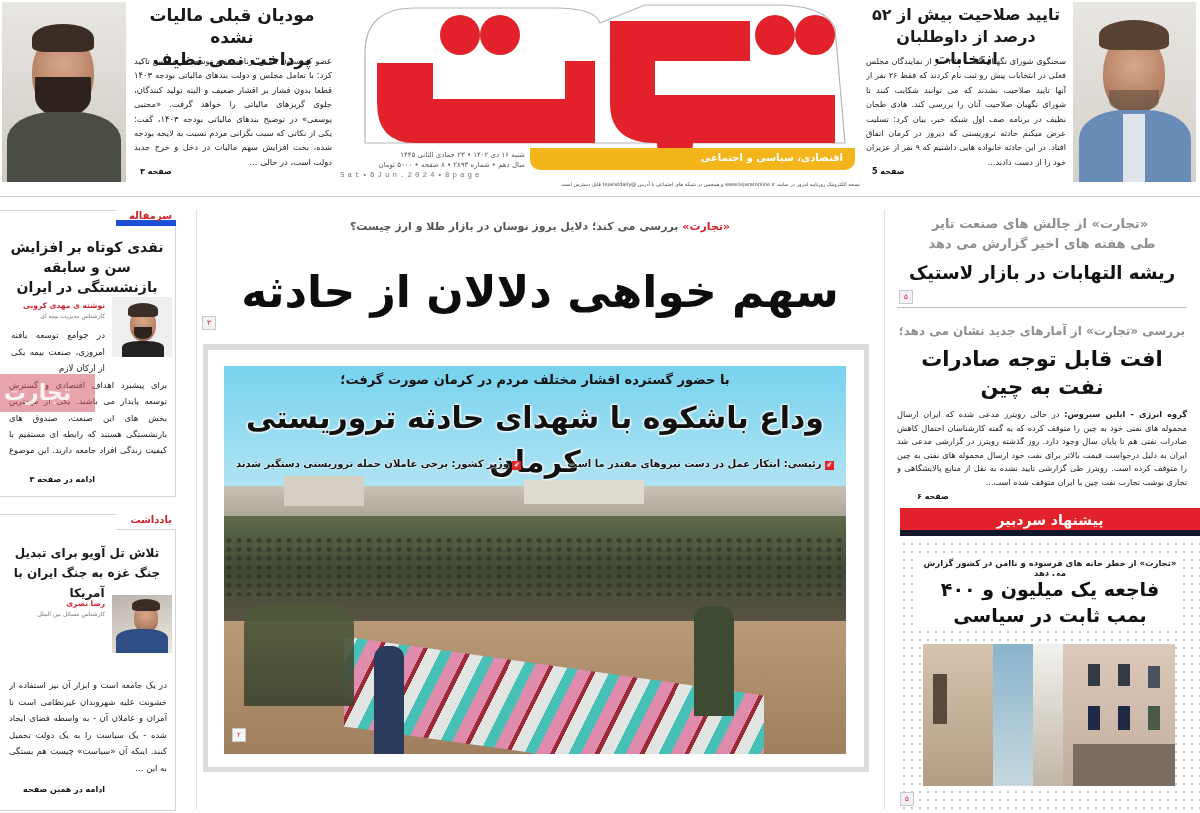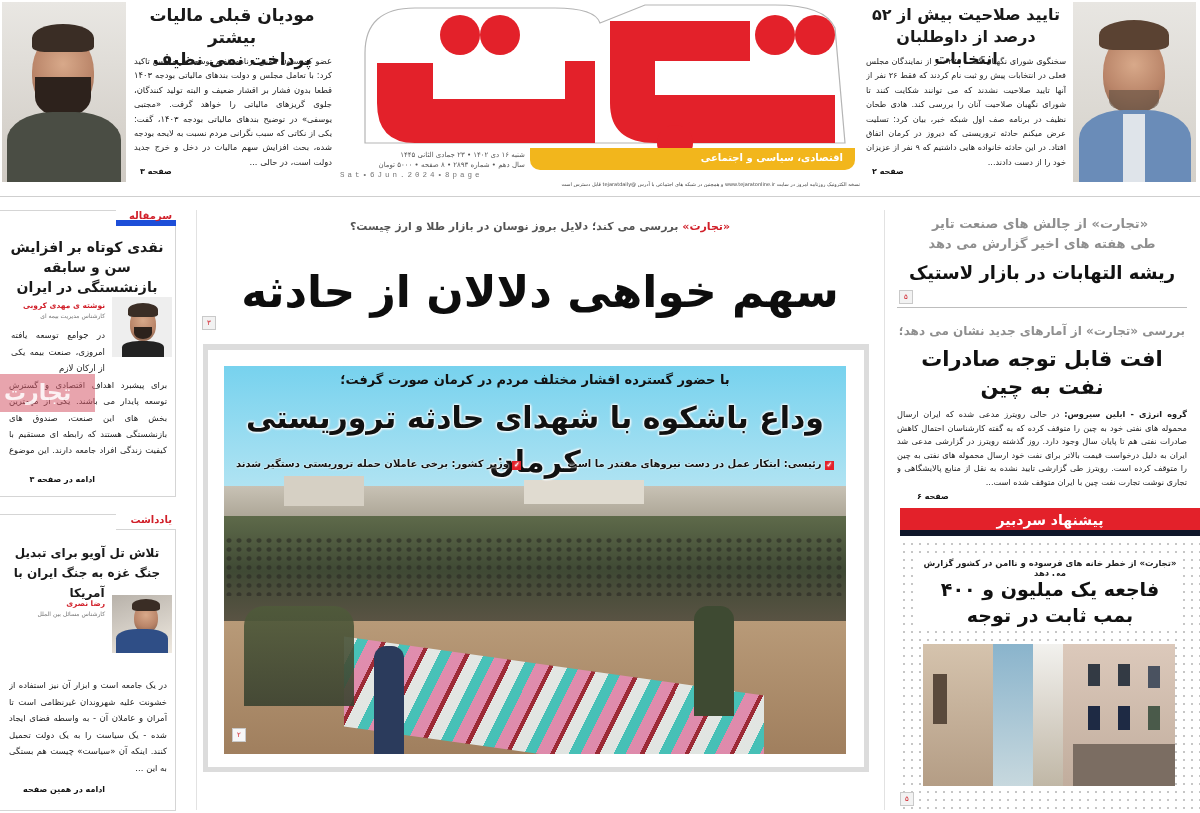--- a/index.html
+++ b/index.html
@@ -47,41 +47,41 @@
 </div>
 
 <div class="abs" style="left:0;top:0;width:338px;height:188px;">
   <div class="abs photo" style="left:2px;top:2px;width:124px;height:180px;background:linear-gradient(180deg,#e9e7e3 0%,#cfcac3 100%);">
     <div class="face" style="left:30px;top:30px;width:62px;height:80px;"></div>
     <div class="hair" style="left:30px;top:22px;width:62px;height:28px;"></div>
     <div class="beard" style="left:33px;top:75px;width:56px;height:40px;"></div>
     <div class="jacket" style="left:5px;top:110px;width:114px;height:70px;background:#4a4d44;"></div>
   </div>
   <div class="abs" style="right:6px;top:4px;width:200px;text-align:center;">
-    <div style="font-size:17px;font-weight:bold;line-height:22px;">مودیان قبلی مالیات بیشتر</div>
+    <div style="font-size:17px;font-weight:bold;line-height:22px;">مودیان قبلی مالیات نشده</div>
     <div style="font-size:17px;font-weight:bold;line-height:22px;">پرداخت نمی نظیف</div>
   </div>
   <div class="abs body-text" style="right:6px;top:54px;width:198px;height:118px;overflow:hidden;font-size:8.4px;line-height:14.4px;">عضو کمیسیون تلفیق برنامه هفتم توسعه در مجلس تاکید کرد: با تعامل مجلس و دولت بندهای مالیاتی بودجه ۱۴۰۳ قطعا بدون فشار بر اقشار ضعیف و البته تولید کنندگان، جلوی گریزهای مالیاتی را خواهد گرفت. «مجتبی یوسفی» در توضیح بندهای مالیاتی بودجه ۱۴۰۳، گفت: یکی از نکاتی که سبب نگرانی مردم نسبت به لایحه بودجه شده، بحث افزایش سهم مالیات در دخل و خرج جدید دولت است، در حالی ...</div>
   <div class="abs page-ref" style="left:140px;top:167px;">صفحه ۳</div>
 </div>
 
 <div class="abs" style="left:862px;top:0;width:338px;height:188px;">
   <div class="abs photo" style="right:4px;top:2px;width:123px;height:180px;background:linear-gradient(180deg,#e8e6e2 0%,#d4d0c9 100%);">
     <div class="face" style="left:30px;top:30px;width:62px;height:82px;"></div>
     <div class="hair" style="left:26px;top:18px;width:70px;height:30px;background:#5a4232;"></div>
     <div class="beard" style="left:36px;top:88px;width:50px;height:22px;background:#6b5546;opacity:.7;"></div>
     <div class="jacket" style="left:6px;top:108px;width:112px;height:72px;background:#6a8cb8;"></div>
     <div style="position:absolute;left:50px;top:112px;width:22px;height:68px;background:#dfe4ea;"></div>
   </div>
   <div class="abs" style="left:4px;top:4px;width:200px;text-align:center;">
     <div style="font-size:16px;font-weight:bold;line-height:22px;">تایید صلاحیت بیش از ۵۲</div>
     <div style="font-size:16px;font-weight:bold;line-height:22px;">درصد از داوطلبان انتخابات</div>
   </div>
   <div class="abs body-text" style="left:4px;top:54px;width:200px;height:118px;overflow:hidden;font-size:8.2px;line-height:14.4px;">سخنگوی شورای نگهبان گفت: ۲۷۵ نفر از نمایندگان مجلس فعلی در انتخابات پیش رو ثبت نام کردند که فقط ۲۶ نفر از آنها تایید صلاحیت نشدند که می توانند شکایت کنند تا شورای نگهبان صلاحیت آنان را بررسی کند. هادی طحان نظیف در برنامه صف اول شبکه خبر، بیان کرد: تسلیت عرض میکنم حادثه تروریستی که دیروز در کرمان اتفاق افتاد. در این حادثه خانواده هایی داشتیم که ۹ نفر از عزیزان خود را از دست دادند...</div>
-  <div class="abs page-ref" style="left:10px;top:167px;">صفحه ۲</div>
+  <div class="abs page-ref" style="left:10px;top:167px;">صفحه 5</div>
 </div>
 
 <div class="abs" style="left:0;top:196px;width:1200px;height:1px;background:#cfcfcf;"></div>
 
 <div class="abs" style="left:0;top:210px;width:176px;height:287px;border:1px solid #d5d5d5;border-left:none;">
   <div class="abs" style="right:-1px;top:-1px;width:60px;height:16px;border-bottom:6px solid #1d4ed8;background:#fff;">
     <span style="position:absolute;right:4px;top:0;font-size:10px;font-weight:bold;color:#d1202a;">سرمقاله</span>
   </div>
 
   <div class="abs" style="right:8px;top:26px;width:160px;font-size:14px;font-weight:bold;line-height:20px;text-align:center;">نقدی کوتاه بر افزایش سن و سابقه بازنشستگی در ایران</div>
@@ -183,21 +183,21 @@
   <div class="abs page-ref" style="left:20px;top:174px;">صفحه ۶</div>
 </div>
 
 <div class="abs" style="left:900px;top:508px;width:300px;height:305px;">
   <div style="position:absolute;left:0;top:0;width:300px;height:28px;background:#e3212a;border-bottom:6px solid #0f172a;">
     <span style="position:absolute;left:0;right:0;top:4px;text-align:center;color:#fff;font-size:14px;font-weight:bold;">پیشنهاد سردبیر</span>
   </div>
   <div class="dots" style="position:absolute;left:0;top:32px;width:300px;height:273px;"></div>
   <div style="position:absolute;left:18px;right:18px;top:50px;text-align:center;font-size:8.5px;font-weight:bold;color:#222;background:#fff;">«تجارت» از خطر خانه های فرسوده و ناامن در کشور گزارش می دهد</div>
   <div style="position:absolute;left:18px;right:18px;top:68px;text-align:center;font-size:19px;font-weight:bold;color:#111;background:#fff;line-height:26px;">فاجعه یک میلیون و ۴۰۰ هزار</div>
-  <div style="position:absolute;left:18px;right:18px;top:94px;text-align:center;font-size:19px;font-weight:bold;color:#111;background:#fff;line-height:26px;">بمب ثابت در توجه</div>
+  <div style="position:absolute;left:18px;right:18px;top:94px;text-align:center;font-size:19px;font-weight:bold;color:#111;background:#fff;line-height:26px;">بمب ثابت در سیاسی</div>
 
   <div class="abs" style="left:23px;top:136px;width:252px;height:142px;overflow:hidden;background:#e8e4dc;">
     <div style="position:absolute;left:0;top:0;width:70px;height:142px;background:linear-gradient(180deg,#d5c3ad,#b49d85);"></div>
     <div style="position:absolute;left:70px;top:0;width:40px;height:142px;background:linear-gradient(180deg,#8ab4cc,#c7d8de);"></div>
     <div style="position:absolute;left:110px;top:0;width:30px;height:142px;background:linear-gradient(180deg,#f2f1ee,#c0b7a6);"></div>
     <div style="position:absolute;left:140px;top:0;width:112px;height:142px;background:linear-gradient(180deg,#dcc9bb,#c1ad9d);"></div>
     <div style="position:absolute;left:165px;top:20px;width:12px;height:22px;background:#333a44;"></div>
     <div style="position:absolute;left:195px;top:20px;width:12px;height:22px;background:#333a44;"></div>
     <div style="position:absolute;left:225px;top:22px;width:12px;height:22px;background:#4a5260;"></div>
     <div style="position:absolute;left:165px;top:62px;width:12px;height:24px;background:#1e2a44;"></div>

